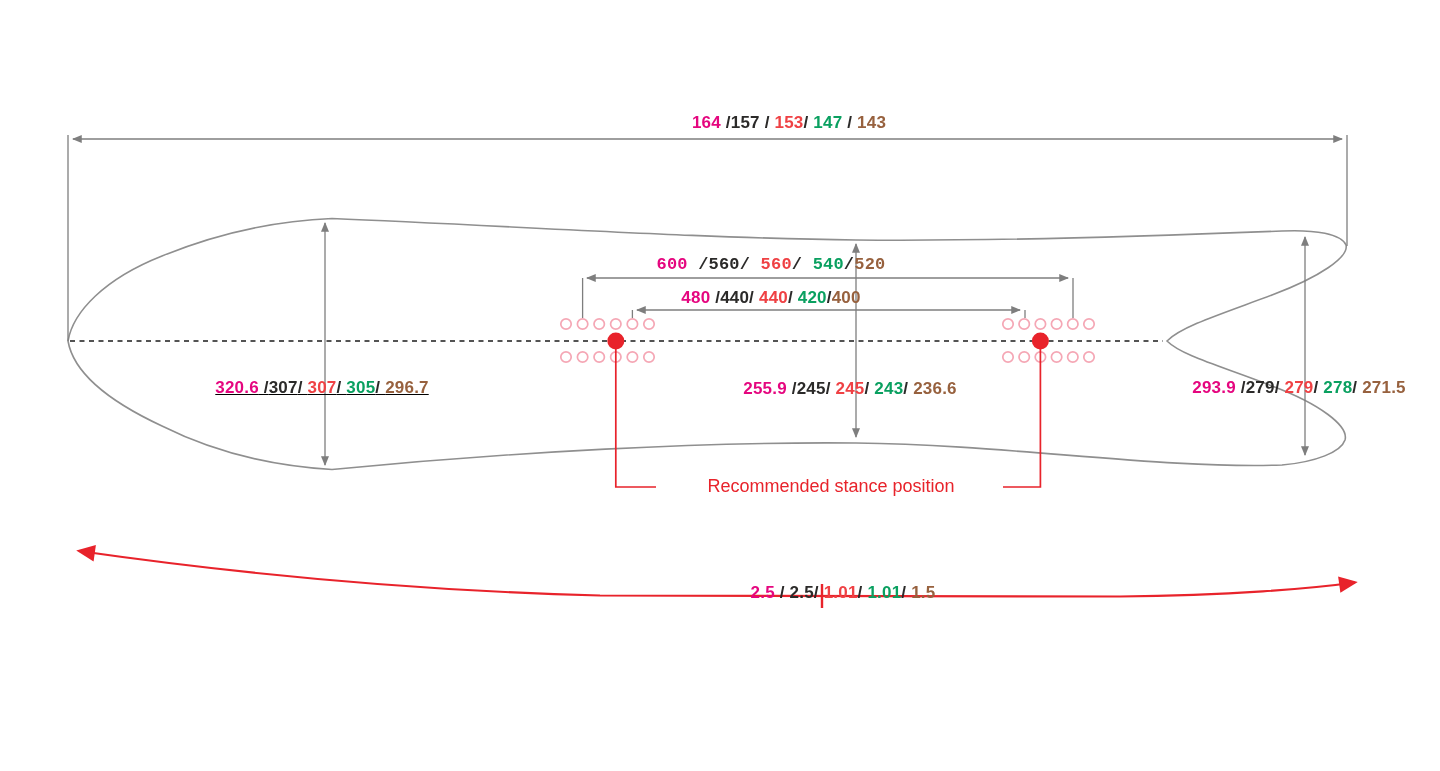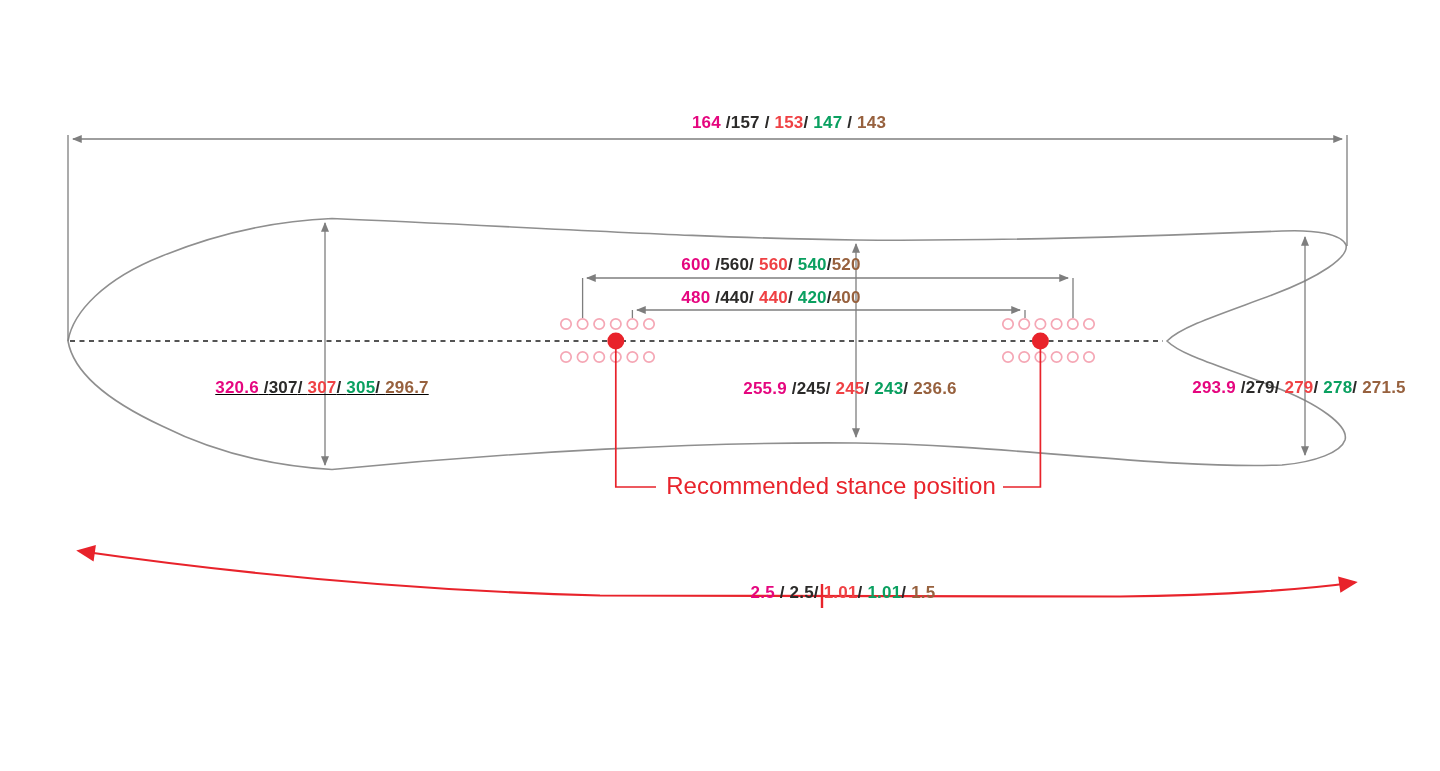--- a/index.html
+++ b/index.html
@@ -21,21 +21,21 @@
     font-weight: bold;
     letter-spacing: 0.2px;
     line-height: 20px;
   }
   .seg { white-space: pre; }
 
   .stance-note {
     position: absolute;
     transform: translate(-50%, -50%);
     white-space: nowrap;
-    font-size: 24px;
+    font-size: 18px;
     font-weight: 400;
     color: var(--stance-red, #E8232B);
   }
 
   .outline       { stroke: var(--outline-gray, #8F8F8F); stroke-width: 1.6; fill: none; }
   .dimline       { stroke: var(--dim-gray, #7E7E7E);     stroke-width: 1.3; fill: none; }
   .centerline    { stroke: var(--centerline, #1B1B1B);   stroke-width: 1.4; fill: none;
                    stroke-dasharray: 5 4.5; }
   .insert-hole   { stroke: var(--insert-pink, #F5A7B5);  stroke-width: 1.7; fill: none; }
   .stance-dot    { fill: var(--stance-red, #E8232B); }
@@ -132,21 +132,21 @@
     <circle class="stance-dot" cx="1040.4" cy="341" r="8.5"></circle>
 
     <path class="redcurve" d="M 79 551 C 240 574 420 591 600 595.5 L 1120 596.5 C 1230 595.5 1312 588.5 1355 582.5" marker-start="url(#ra)" marker-end="url(#ra)"></path>
     <line class="redtick" x1="822" y1="584" x2="822" y2="608"></line>
   </svg>
 
   <div class="dim-label" style="left:770px; top:123px;margin-left:19px;">
     <span class="seg" style="color: rgb(229, 6, 127);">164</span><span class="seg" style="color: rgb(43, 42, 41);"> /</span><span class="seg" style="color: rgb(43, 42, 41);">157</span><span class="seg" style="color: rgb(43, 42, 41);"> / </span><span class="seg" style="color: rgb(239, 65, 68);">153</span><span class="seg" style="color: rgb(43, 42, 41);">/ </span><span class="seg" style="color: rgb(10, 160, 96);">147</span><span class="seg" style="color: rgb(43, 42, 41);"> / </span><span class="seg" style="color: rgb(151, 97, 62);">143</span>
   </div>
 
-  <div class="dim-label" style="left:771px; top:265px;">
+  <div class="dim-label" style="left:771px; top:265px;font-family:Liberation Mono, monospace;">
     <span class="seg" style="color: rgb(229, 6, 127);">600</span><span class="seg" style="color: rgb(43, 42, 41);"> /</span><span class="seg" style="color: rgb(43, 42, 41);">560</span><span class="seg" style="color: rgb(43, 42, 41);">/ </span><span class="seg" style="color: rgb(239, 65, 68);">560</span><span class="seg" style="color: rgb(43, 42, 41);">/ </span><span class="seg" style="color: rgb(10, 160, 96);">540</span><span class="seg" style="color: rgb(43, 42, 41);">/</span><span class="seg" style="color: rgb(151, 97, 62);">520</span>
   </div>
 
   <div class="dim-label" style="left:771px; top:298px;">
     <span class="seg" style="color: rgb(229, 6, 127);">480</span><span class="seg" style="color: rgb(43, 42, 41);"> /</span><span class="seg" style="color: rgb(43, 42, 41);">440</span><span class="seg" style="color: rgb(43, 42, 41);">/ </span><span class="seg" style="color: rgb(239, 65, 68);">440</span><span class="seg" style="color: rgb(43, 42, 41);">/ </span><span class="seg" style="color: rgb(10, 160, 96);">420</span><span class="seg" style="color: rgb(43, 42, 41);">/</span><span class="seg" style="color: rgb(151, 97, 62);">400</span>
   </div>
 
   <div class="dim-label" style="left:322px; top:388px;text-decoration:underline;">
     <span class="seg" style="color: rgb(229, 6, 127);">320.6</span><span class="seg" style="color: rgb(43, 42, 41);"> /</span><span class="seg" style="color: rgb(43, 42, 41);">307</span><span class="seg" style="color: rgb(43, 42, 41);">/ </span><span class="seg" style="color: rgb(239, 65, 68);">307</span><span class="seg" style="color: rgb(43, 42, 41);">/ </span><span class="seg" style="color: rgb(10, 160, 96);">305</span><span class="seg" style="color: rgb(43, 42, 41);">/ </span><span class="seg" style="color: rgb(151, 97, 62);">296.7</span>
   </div>

